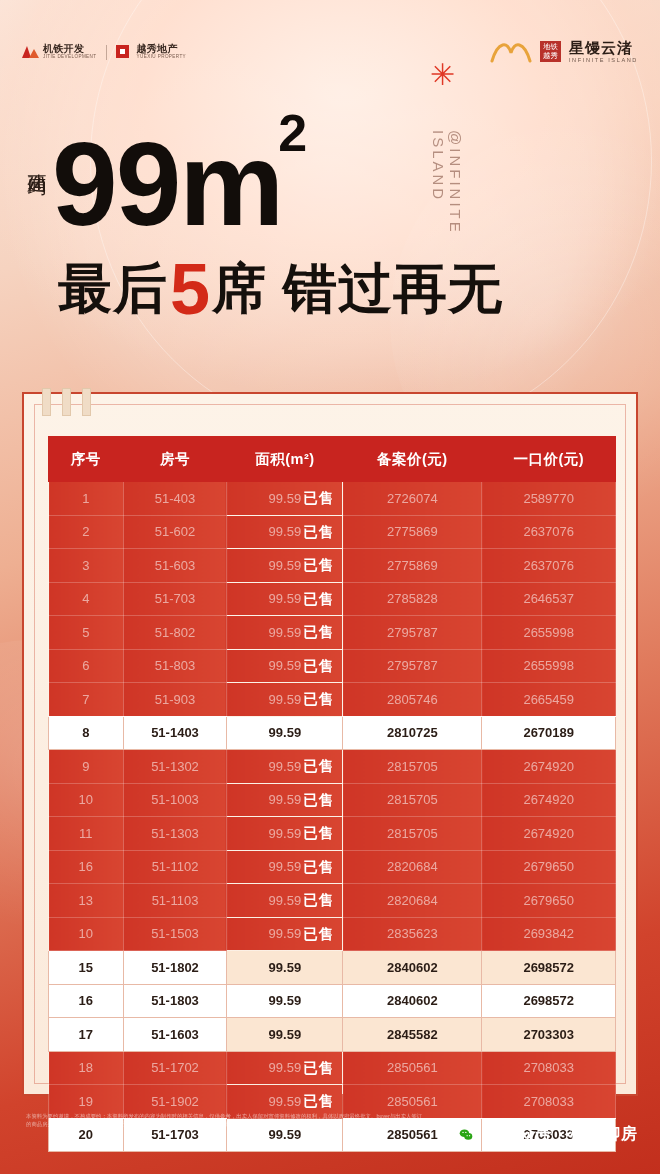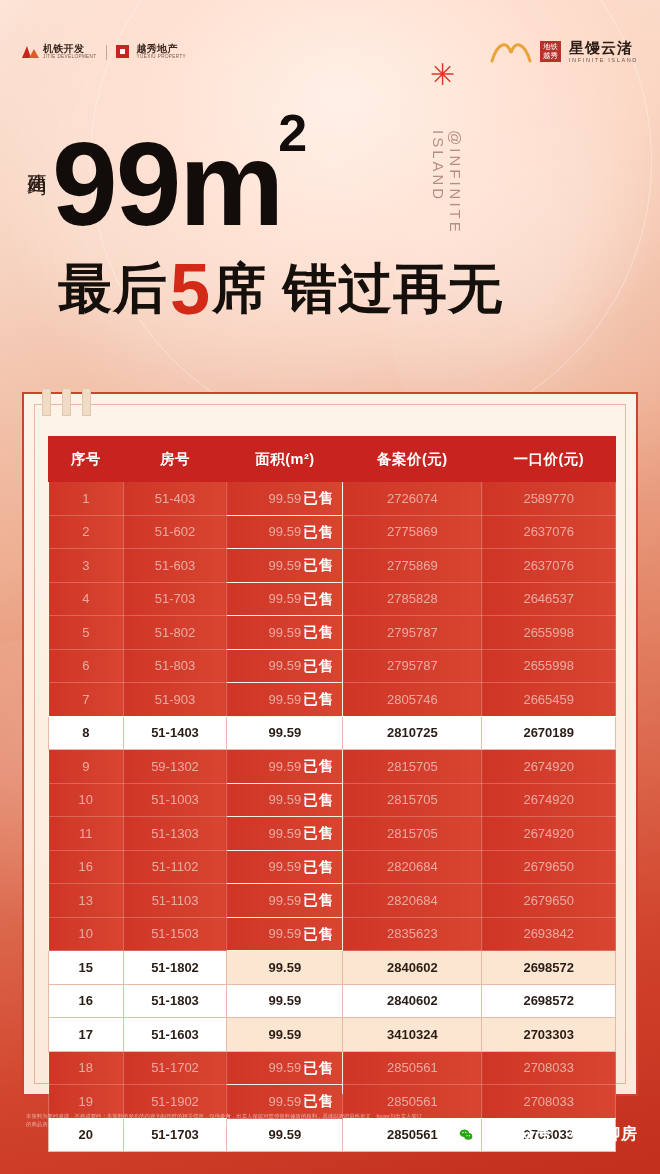--- a/index.html
+++ b/index.html
@@ -461,21 +461,21 @@
           </tr>
           <tr class="avail">
             <td class="col-no">8</td>
             <td class="col-room">51-1403</td>
             <td class="col-area area">99.59</td>
             <td class="col-filed">2810725</td>
             <td class="col-final">2670189</td>
           </tr>
           <tr class="sold">
             <td class="col-no">9</td>
-            <td class="col-room">59-1302</td>
+            <td class="col-room">51-1302</td>
             <td class="col-area area">99.59<span class="sold-stamp">已售</span></td>
             <td class="col-filed">2815705</td>
             <td class="col-final">2674920</td>
           </tr>
           <tr class="sold">
             <td class="col-no">10</td>
             <td class="col-room">51-1003</td>
             <td class="col-area area">99.59<span class="sold-stamp">已售</span></td>
             <td class="col-filed">2815705</td>
             <td class="col-final">2674920</td>
@@ -519,21 +519,21 @@
             <td class="col-no">16</td>
             <td class="col-room">51-1803</td>
             <td class="col-area area">99.59</td>
             <td class="col-filed">2840602</td>
             <td class="col-final">2698572</td>
           </tr>
           <tr class="avail tint">
             <td class="col-no">17</td>
             <td class="col-room">51-1603</td>
             <td class="col-area area tint-cell">99.59</td>
-            <td class="col-filed tint-cell">3410324</td>
+            <td class="col-filed tint-cell">2845582</td>
             <td class="col-final tint-cell">2703303</td>
           </tr>
           <tr class="sold">
             <td class="col-no">18</td>
             <td class="col-room">51-1702</td>
             <td class="col-area area">99.59<span class="sold-stamp">已售</span></td>
             <td class="col-filed">2850561</td>
             <td class="col-final">2708033</td>
           </tr>
           <tr class="sold">

